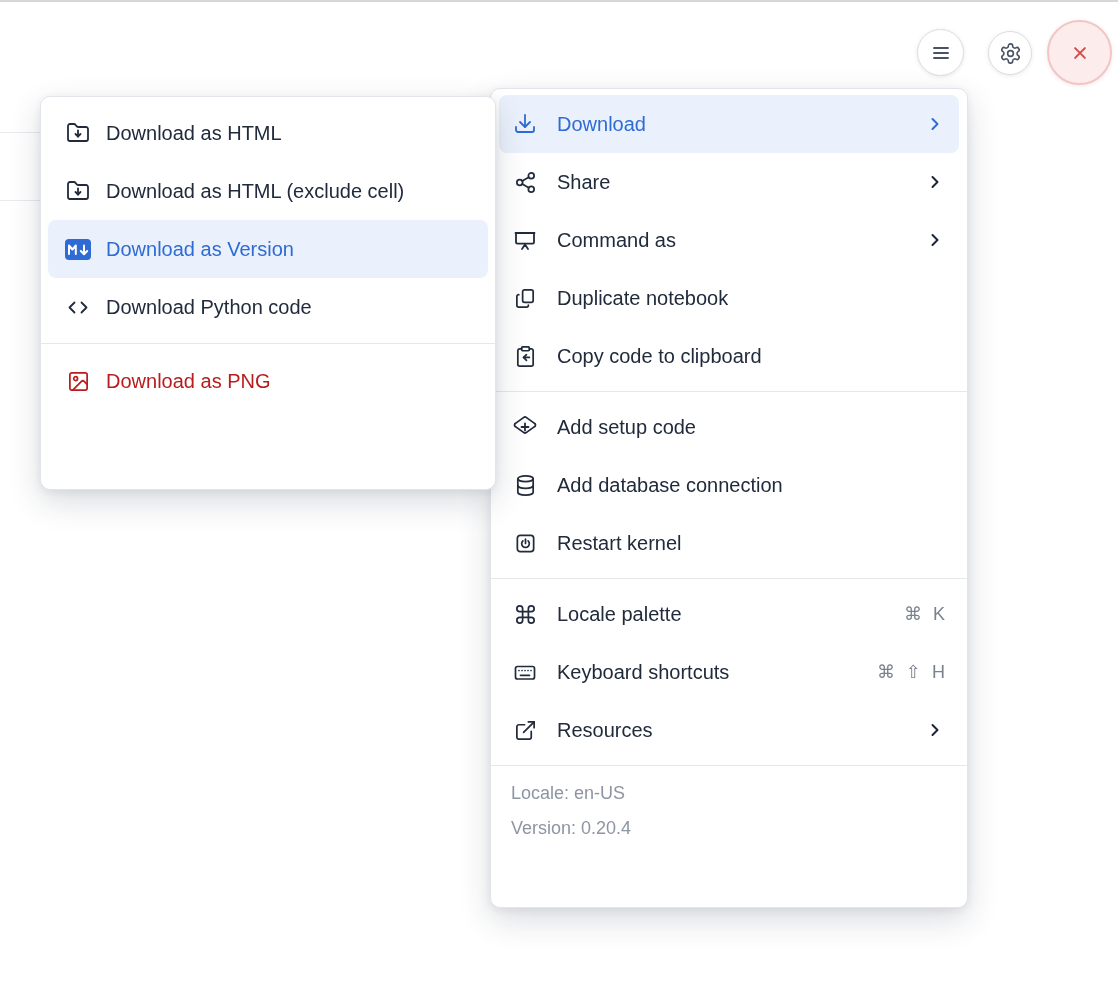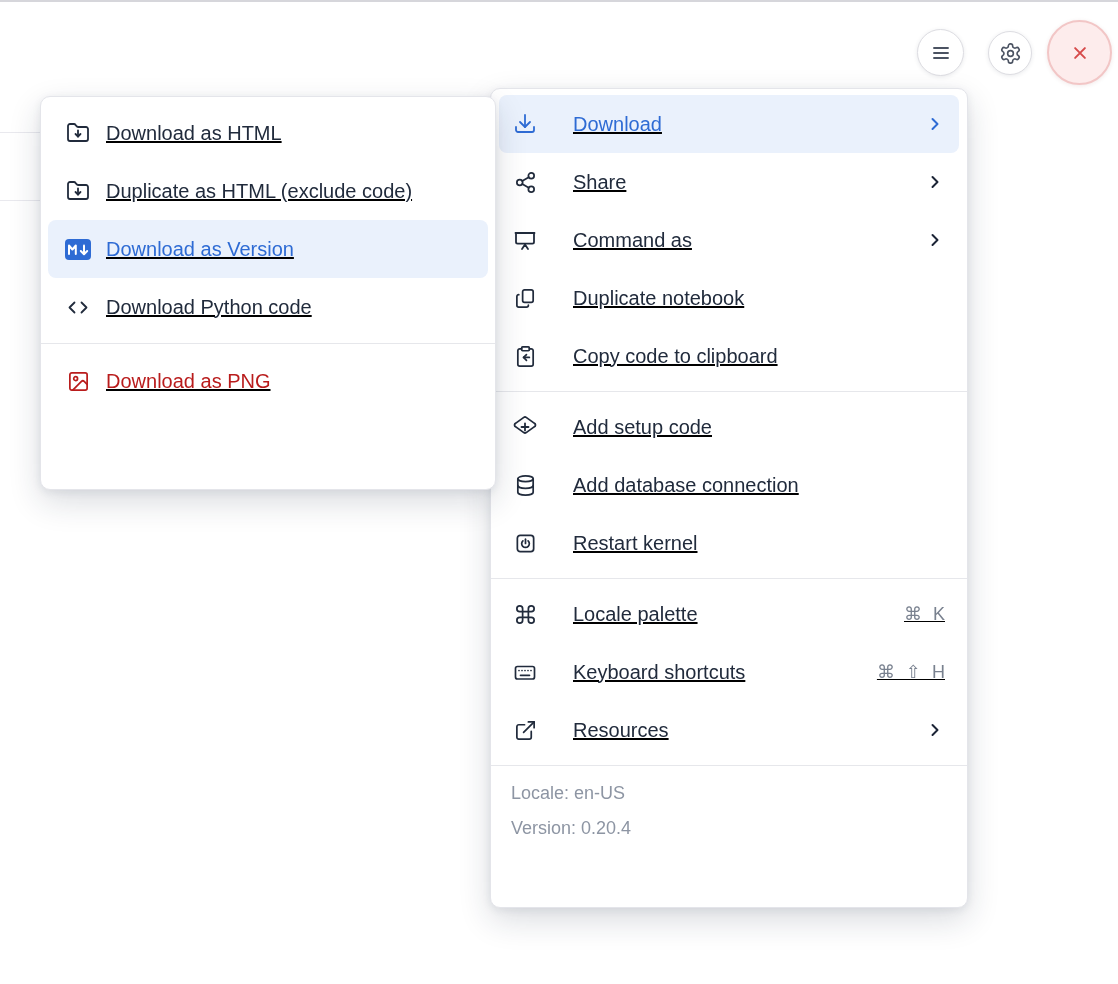--- a/index.html
+++ b/index.html
@@ -19,26 +19,26 @@
   .btn-settings { left: 988px; top: 31px; width: 44px; height: 44px; }
   .btn-close { left: 1047px; top: 20px; width: 65px; height: 65px; background: #fdecec;
     border: 2px solid #f2c6c6; color: #d64a4a; box-shadow: 0 1px 4px rgba(120,40,40,0.10); }
 
   
   .panel { position: absolute; background: #ffffff; border: 1px solid #e4e5ea; border-radius: 10px;
     box-shadow: 0 12px 32px rgba(25,35,60,0.16), 0 2px 8px rgba(25,35,60,0.08); }
   .main-menu { left: 490px; top: 88px; width: 478px; height: 820px; z-index: 20; }
   .sub-menu  { left: 40px;  top: 96px; width: 456px; height: 394px; z-index: 30; }
 
-  .section { padding: 6px 0; text-decoration: underline; }
+  .section { padding: 6px 0; }
   .section + .section { border-top: 1px solid #e6e7eb; }
   .sub-menu .section:first-child { padding: 7px 0; }
   .sub-menu .section:last-child { padding: 8px 0; }
 
-  .row { height: 58px; margin: 0 8px; padding: 0 14px; display: flex; align-items: center; gap: 36px;
+  .row { height: 58px; margin: 0 8px; padding: 0 14px; display: flex; align-items: center; gap: 20px;
     border-radius: 8px; color: #212b3c; font-size: 20px; cursor: pointer; white-space: nowrap; }
   .sub-menu .row { margin: 0 7px; padding: 0 18px; gap: 16px; }
   .row .icn { width: 24px; height: 24px; flex: none; display: flex; align-items: center; justify-content: center; }
   .row .lbl { flex: 1; overflow: hidden; }
   .row .chev { width: 20px; height: 20px; flex: none; color: #1b2436; }
   .row .shortcut { flex: none; color: #79818f; font-size: 18px; word-spacing: 6px; }
   .row.highlight { background: #eaf1fc; color: #2e6bd4; }
   .row.highlight .chev { color: #2e6bd4; }
   .row.disabled { color: #b91c1c; cursor: default; }
 
@@ -254,21 +254,21 @@
     </div>
 
     <div class="row">
       <span class="icn">
         <svg width="24" height="24" viewBox="0 0 24 24" fill="none" stroke="currentColor" stroke-width="1.8" stroke-linecap="round" stroke-linejoin="round">
             <path d="M20 20a2 2 0 0 0 2-2V8a2 2 0 0 0-2-2h-7.9a2 2 0 0 1-1.69-.9L9.6 3.9A2 2 0 0 0 7.93 3H4a2 2 0 0 0-2 2v13a2 2 0 0 0 2 2Z"></path>
             <path d="M12 9.5v6"></path>
             <path d="m9.5 13 2.5 2.5L14.5 13"></path>
           </svg>
       </span>
-      <span class="lbl">Duplicate as HTML (exclude code)</span>
+      <span class="lbl">Download as HTML (exclude cell)</span>
     </div>
 
     <div class="row highlight">
       <span class="icn">
         <span class="md-badge">
           <svg width="26" height="17" viewBox="0 0 26 17" fill="none" stroke="#ffffff" stroke-width="2" stroke-linecap="round" stroke-linejoin="round">
               <path d="M4 13V4.5l3.4 4 3.4-4V13"></path>
               <path d="M19 4.5V13"></path>
               <path d="m15.8 10 3.2 3.2L22.2 10"></path>
             </svg>

